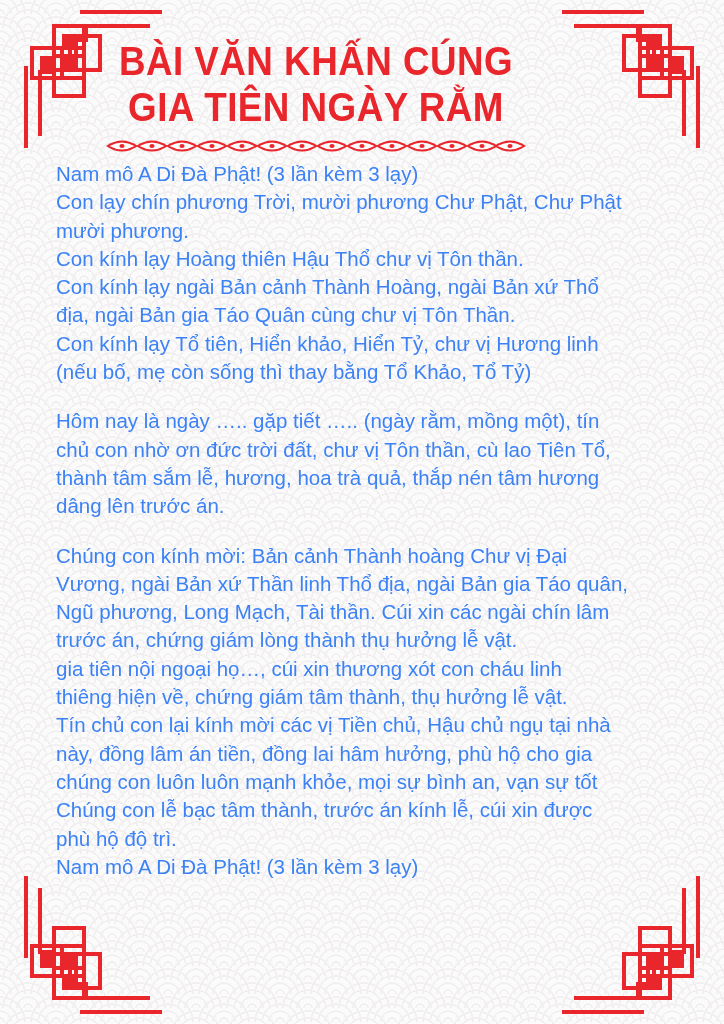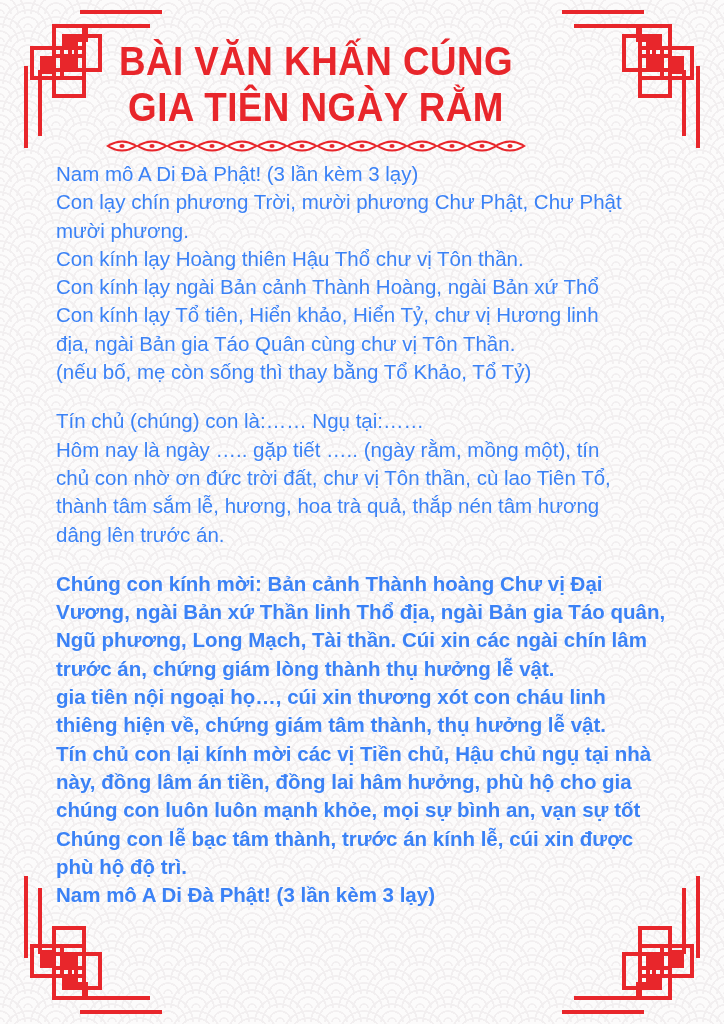--- a/index.html
+++ b/index.html
@@ -82,21 +82,21 @@
     top: 160px;
     left: 56px;
     width: 620px;
     color: #3b82f6;
     font-family: "Liberation Sans", sans-serif;
     font-size: 20.5px;
     line-height: 28.3px;
     font-weight: 500;
   }
   .para { margin: 0 0 21px 0; }
-  .para:last-child { margin-bottom: 12px; font-weight: bold; }
+  .para:last-child { margin-bottom: 12px; }
   .tline { white-space: nowrap; }
 </style>
 </head>
 <body>
 
 <div id="page">
 
   <div id="wave-bg"></div>
   <div id="wave-bg2"></div>
 
@@ -225,27 +225,26 @@
   </div>
 
   <div id="body-text">
 
     <div class="para">
       <div class="tline">Nam mô A Di Đà Phật!  (3 lần kèm 3 lạy)</div>
       <div class="tline">Con lạy chín phương Trời, mười phương Chư Phật, Chư Phật</div>
       <div class="tline">mười phương.</div>
       <div class="tline">Con kính lạy Hoàng thiên Hậu Thổ chư vị Tôn thần.</div>
       <div class="tline">Con kính lạy ngài Bản cảnh Thành Hoàng, ngài Bản xứ Thổ</div>
+      <div class="tline">địa, ngài Bản gia Táo Quân cùng chư vị Tôn Thần.</div>
       <div class="tline">Con kính lạy Tổ tiên, Hiển khảo, Hiển Tỷ, chư vị Hương linh</div>
-      <div class="tline">địa, ngài Bản gia Táo Quân cùng chư vị Tôn Thần.</div>
       <div class="tline">(nếu bố, mẹ còn sống thì thay bằng Tổ Khảo, Tổ Tỷ)</div>
     </div>
 
     <div class="para">
-      <div class="tline">Tín chủ (chúng) con là:…… Ngụ tại:……</div>
       <div class="tline">Hôm nay là ngày ….. gặp tiết ….. (ngày rằm, mồng một), tín</div>
       <div class="tline">chủ con nhờ ơn đức trời đất, chư vị Tôn thần, cù lao Tiên Tổ,</div>
       <div class="tline">thành tâm sắm lễ, hương, hoa trà quả, thắp nén tâm hương</div>
       <div class="tline">dâng lên trước án.</div>
     </div>
 
     <div class="para">
       <div class="tline">Chúng con kính mời: Bản cảnh Thành hoàng Chư vị Đại</div>
       <div class="tline">Vương, ngài Bản xứ Thần linh Thổ địa, ngài Bản gia Táo quân,</div>
       <div class="tline">Ngũ phương, Long Mạch, Tài thần. Cúi xin các ngài chín lâm</div>

